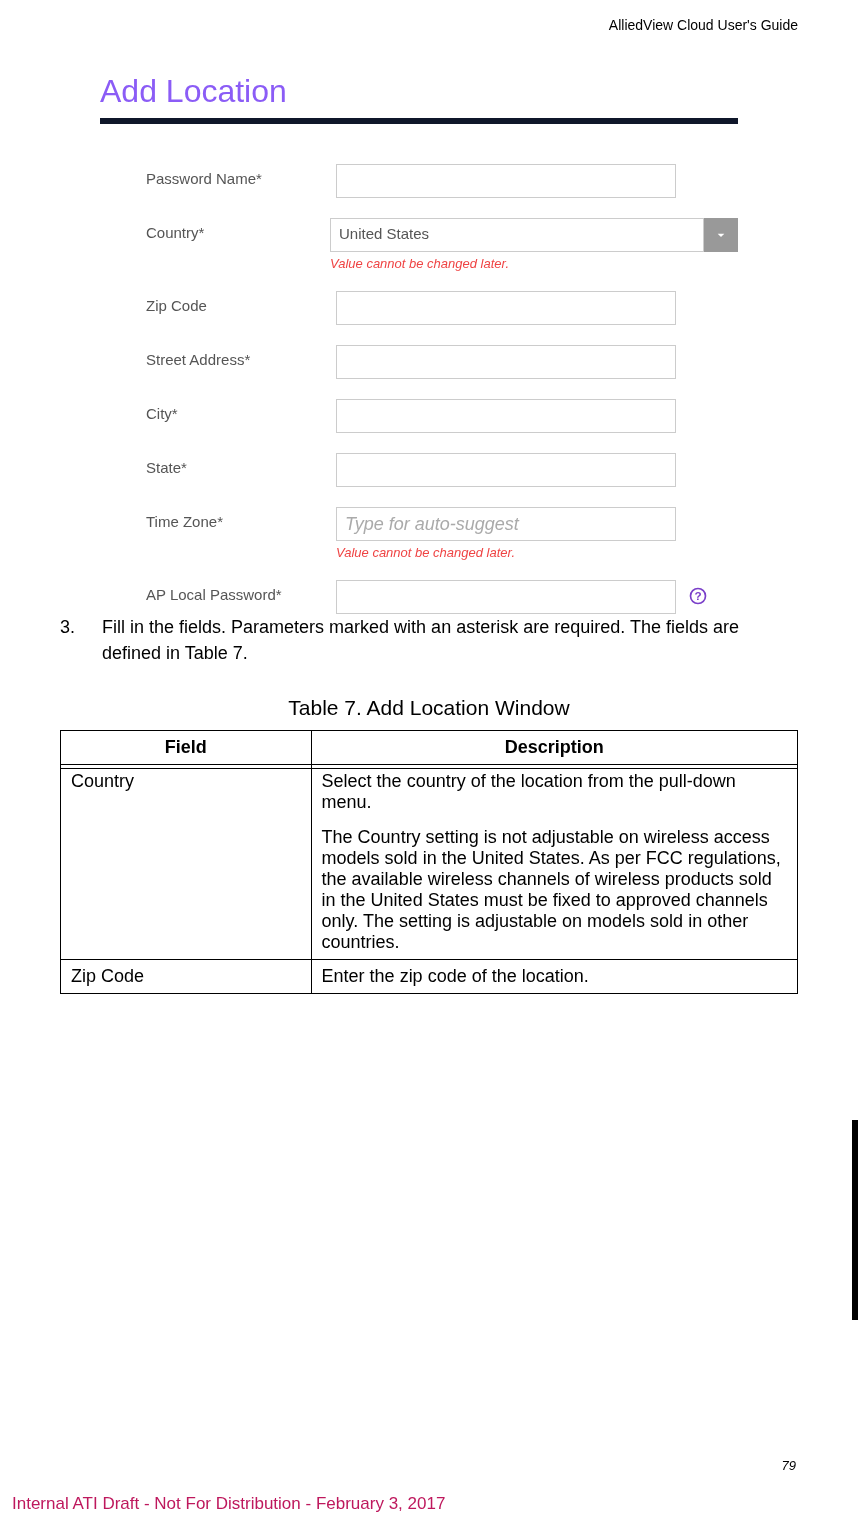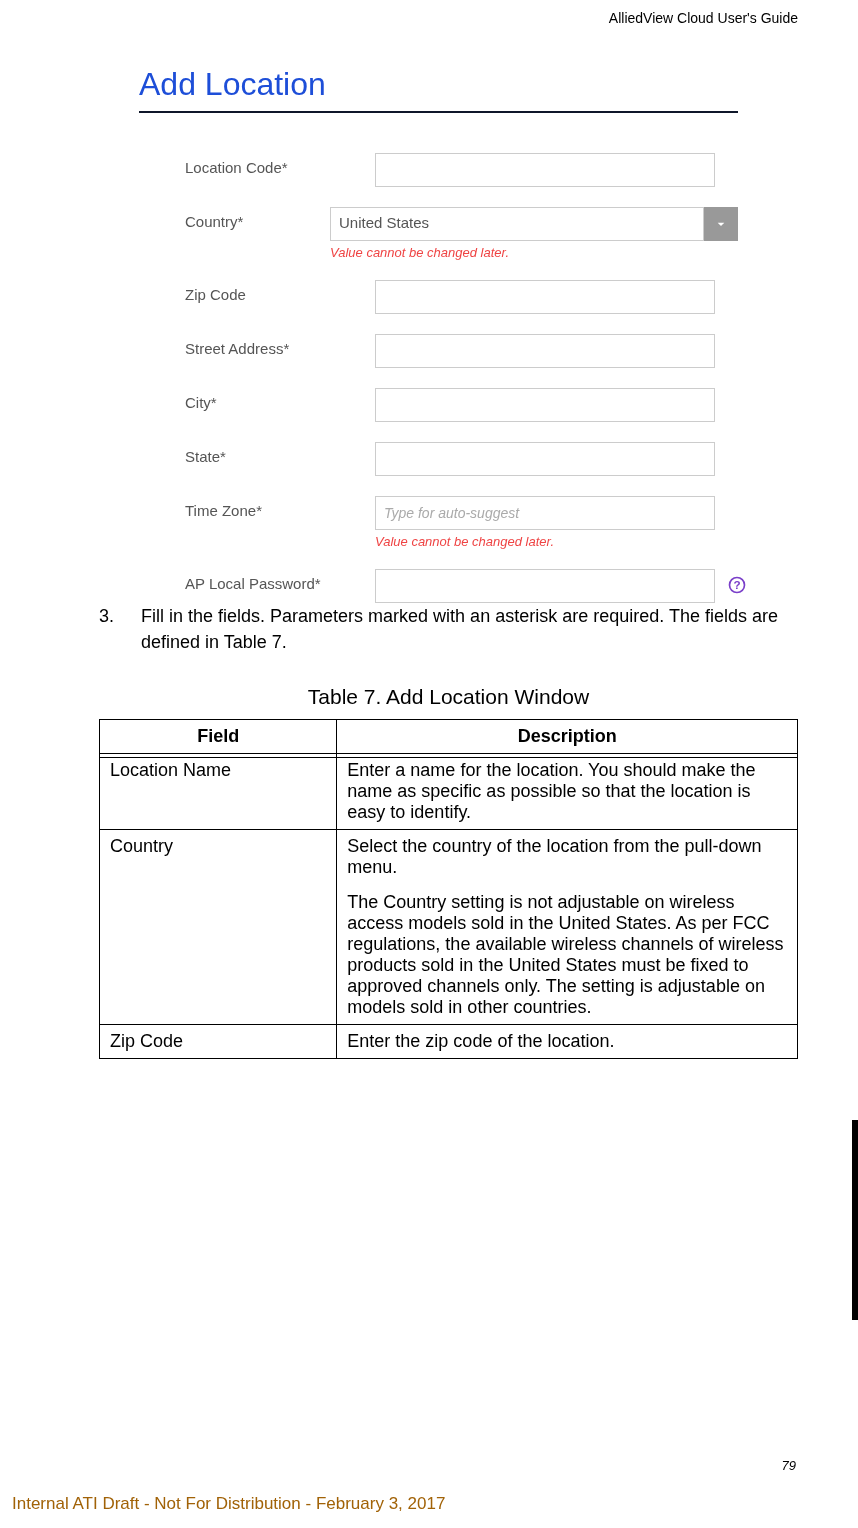--- a/index.html
+++ b/index.html
@@ -5,38 +5,37 @@
     * { box-sizing: border-box; margin: 0; padding: 0; }
     body {
       width: 858px;
       height: 1528px;
       font-family: Arial, Helvetica, sans-serif;
       background: #fff;
       position: relative;
       color: #000;
     }
     .page {
-      padding: 5px 60px 20px 60px;
-      margin-left: 39px;
+      padding: 12px 60px 20px 60px;
     }
     .header-right {
       text-align: right;
       font-size: 14px;
       margin-bottom: 40px;
       margin-top: 5px;
     }
     .screenshot-box {
       margin: 0 60px 0 40px;
     }
     .form-title {
       font-size: 32px;
-      color: #1d4ed8;
+      color: #8b5cf6;
       font-weight: 400;
       font-family: Arial, sans-serif;
-      border-bottom: 2px solid #0f172a;
+      border-bottom: 6px solid #0f172a;
       padding-bottom: 8px;
       margin-bottom: 40px;
     }
     .form-area {
       padding-left: 46px;
     }
     .form-row {
       display: flex;
       align-items: flex-start;
       margin-bottom: 20px;
@@ -50,21 +49,21 @@
     }
     .form-input-wrap {
       flex: 1;
       position: relative;
     }
     .form-input {
       width: 340px;
       height: 34px;
       border: 1px solid #ccc;
       padding: 0 8px;
-      font-size: 14px;
+      font-size: 18px;
       color: #555;
       font-family: Arial, sans-serif;
       background: #fff;
     }
     .form-input::placeholder {
       color: #aaa;
       font-style: italic;
     }
     .select-wrap {
       display: flex;
@@ -162,35 +161,35 @@
       right: 62px;
       bottom: 55px;
       font-size: 13px;
       font-style: italic;
     }
     .footer-text {
       position: absolute;
       left: 12px;
       bottom: 14px;
       font-size: 17px;
-      color: #a16207;
+      color: #be185d;
     }
   </style>
 </head>
 <body>
 
 <div class="page">
   <div class="header-right">AlliedView Cloud User's Guide</div>
 
   <div class="screenshot-box">
     <div class="form-title">Add Location</div>
     <div class="form-area">
 
       <div class="form-row">
-        <div class="form-label">Location Code*</div>
+        <div class="form-label">Password Name*</div>
         <div class="form-input-wrap">
           <input class="form-input" type="text" style="">
         </div>
       </div>
 
       <div class="form-row">
         <div class="form-label">Country*</div>
         <div class="form-input-wrap">
           <div class="select-wrap">
             <div class="select-box">United States</div>
@@ -264,26 +263,20 @@
 
   <div class="table-caption">Table 7. Add Location Window</div>
   <table class="data-table">
     <thead>
       <tr>
         <th class="col-field">Field</th>
         <th>Description</th>
       </tr>
     </thead>
     <tbody>
-      <tr>
-        <td>Location Name</td>
-        <td>
-          <div class="desc-para">Enter a name for the location. You should make the name as specific as possible so that the location is easy to identify.</div>
-        </td>
-      </tr>
       <tr>
         <td>Country</td>
         <td>
           <div class="desc-para">Select the country of the location from the pull-down menu.</div>
           <div class="desc-para">The Country setting is not adjustable on wireless access models sold in the United States. As per FCC regulations, the available wireless channels of wireless products sold in the United States must be fixed to approved channels only. The setting is adjustable on models sold in other countries.</div>
         </td>
       </tr>
       <tr>
         <td>Zip Code</td>
         <td>

